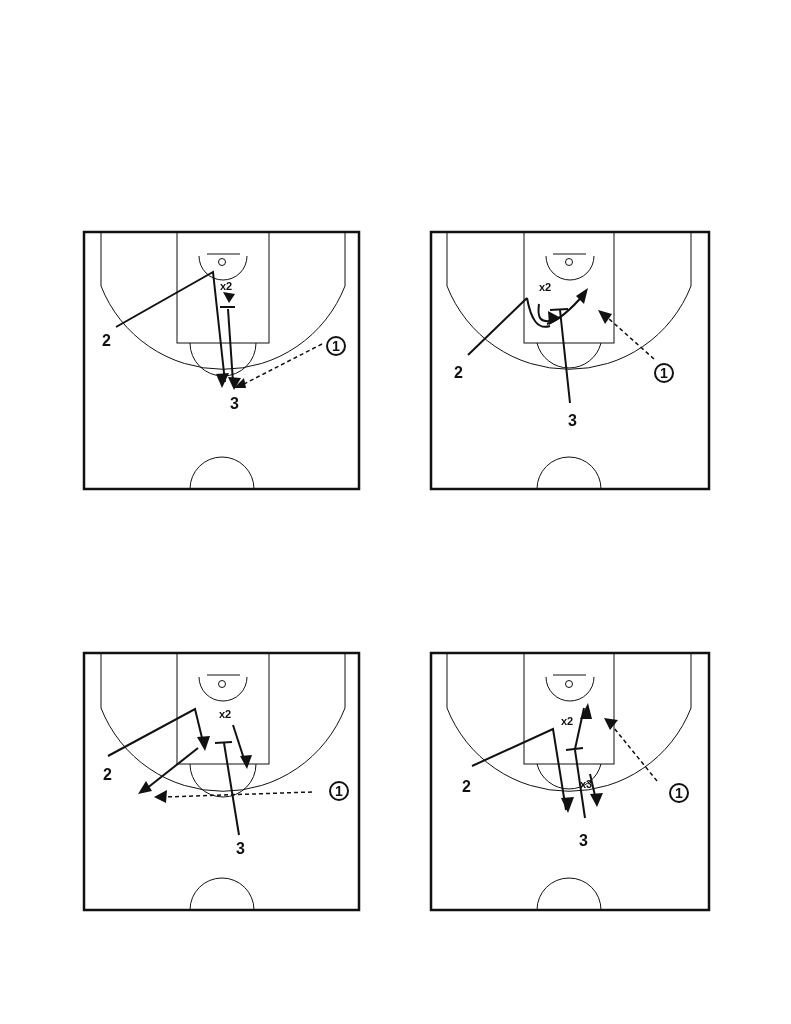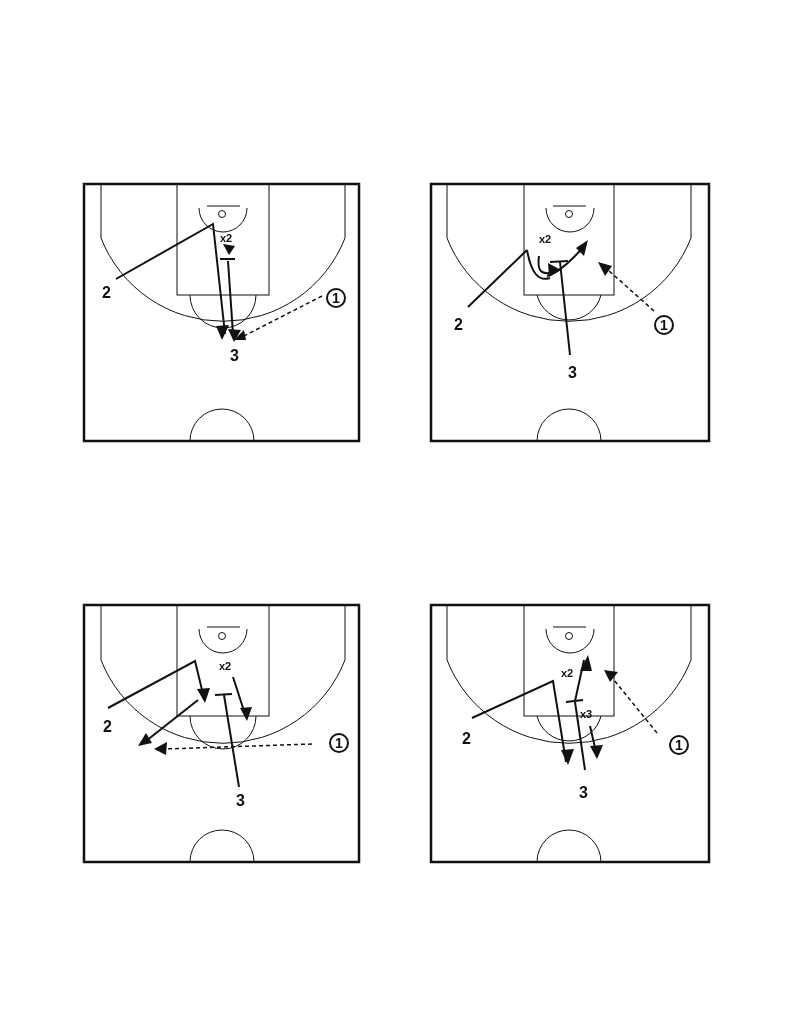--- a/index.html
+++ b/index.html
@@ -1,18 +1,18 @@
 <!DOCTYPE html>
 <html><head>
 <meta charset="utf-8">
 <style>
   html, body { margin: 0; padding: 0; background: #ffffff; }
   body { width: 791px; height: 1024px; position: relative; overflow: hidden;
          font-family: "Liberation Sans", sans-serif; }
-  .panel { position: absolute; width: 280px; height: 262px; }
+  .panel { position: absolute; width: 280px; height: 262px; margin-top: 48px; }
   .panel svg { position: absolute; left: 0; top: 0; width: 280px; height: 262px; overflow: visible; }
   .lbl { position: absolute; font-weight: bold; color: #111; line-height: 1; white-space: nowrap; }
   .lbl.big { font-size: 16px; }
   .lbl.small { font-size: 11px; }
   .lbl.circ { width: 20px; height: 20px; border: 2px solid #111; border-radius: 50%;
               display: flex; align-items: center; justify-content: center; font-size: 14px;
               box-sizing: border-box; }
 </style>
 </head>
 <body>
@@ -140,17 +140,17 @@
     </g>
     <g fill="#111">
       <polygon points="568,765 561,750 574,749"></polygon>
       <polygon points="588,655 580,671 592,671"></polygon>
       <polygon points="597,759 590,746 603,745"></polygon>
       <polygon points="604,670 618,672 610,682"></polygon>
     </g>
     <line x1="657" y1="733" x2="614" y2="680" stroke="#111" stroke-width="1.5" stroke-dasharray="4,3"></line>
   </svg>
   <span class="lbl small" style="left:132px; top:66px;">x2</span>
-  <span class="lbl small" style="left:151px; top:107px;text-align:center;">x3</span>
+  <span class="lbl small" style="left:151px; top:129px;text-align:center;">x3</span>
   <span class="lbl big" style="left:33px; top:129px;">2</span>
   <span class="lbl big" style="left:150px; top:183px;">3</span>
   <span class="lbl circ" style="left:240px; top:133px;">1</span>
 </div>
 
 </body></html>

